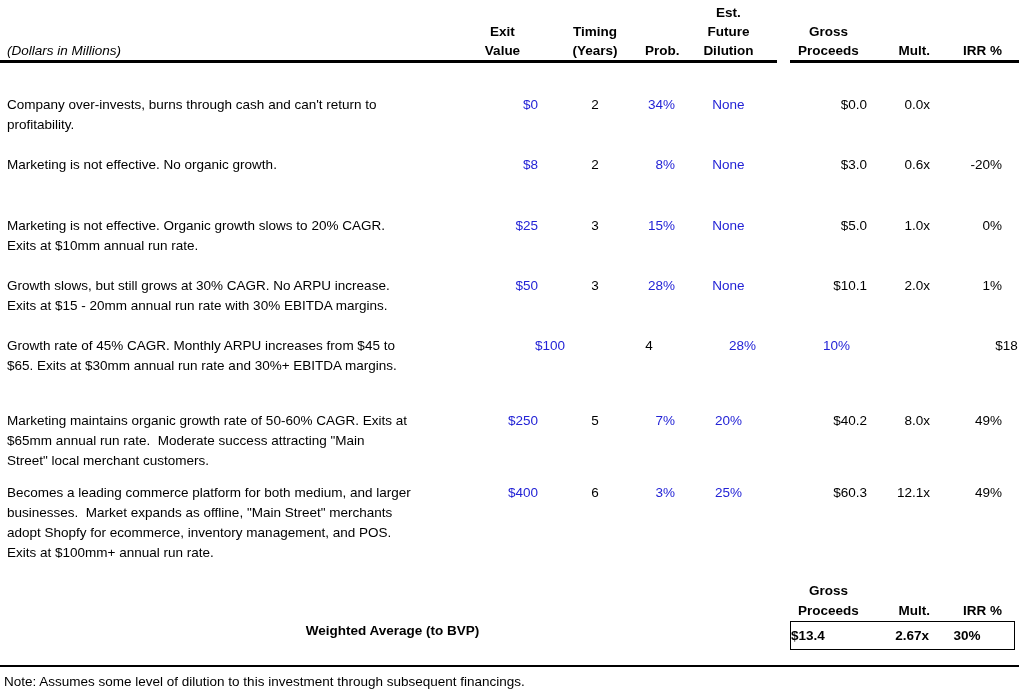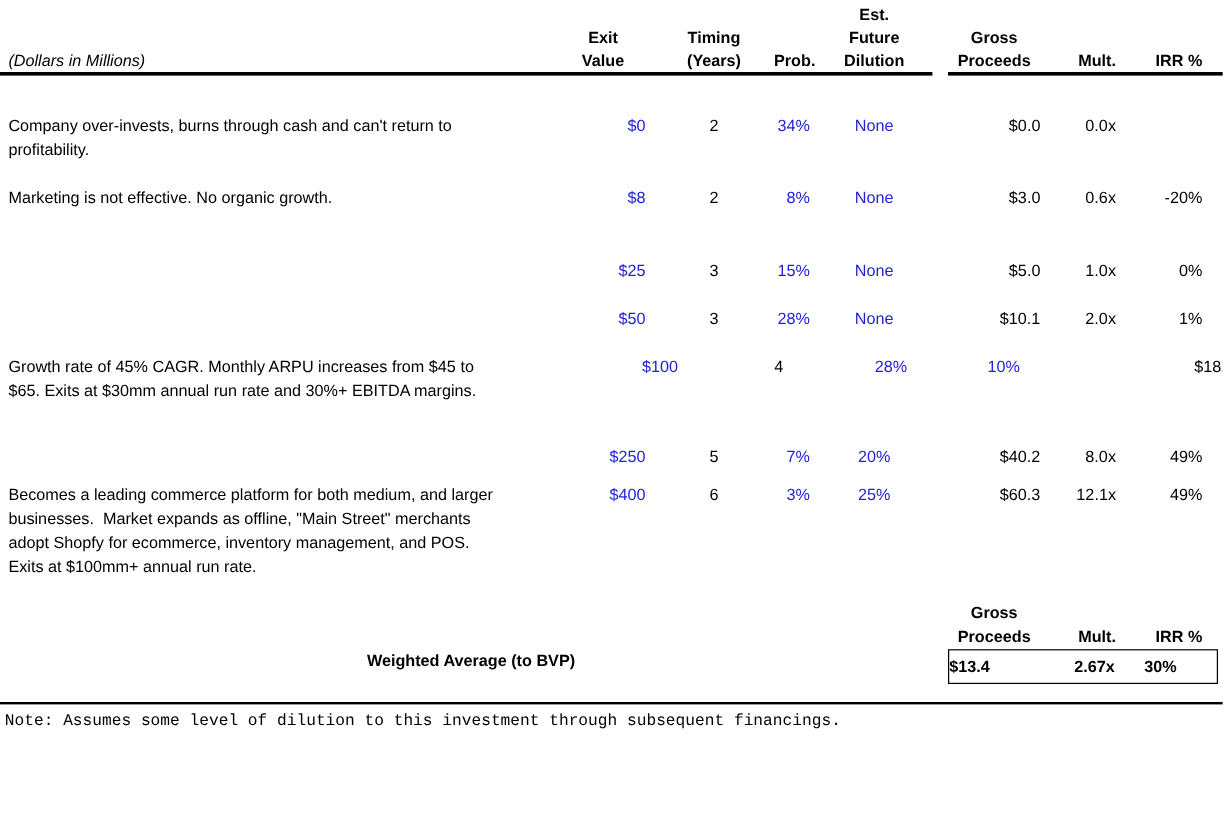--- a/index.html
+++ b/index.html
@@ -56,21 +56,21 @@
   .wavg-label { grid-column: 1 / 7; text-align: center; padding-right: 5px; line-height: 29px; }
   .wavg-box {
     grid-column: 7 / 10; border: 1.5px solid #000; margin-right: 4px;
     display: grid; grid-template-columns: 80px 62px 1fr; height: 29px; align-items: center;
   }
   .wavg-box .b-gross { text-align: left; padding-right: 3px; }
   .wavg-box .b-mult  { text-align: right; padding-right: 4px; }
   .wavg-box .b-irr   { text-align: center; padding-right: 13px; }
 
   .bottom-rule { margin-top: 15px; border-top: 2px solid #000; height: 2px; width: 1019px; }
-  .note { padding: 6px 0 0 4px; line-height: 18px; font-family: Liberation Mono, monospace; }
+  .note { padding: 6px 0 0 4px; line-height: 18px; }
 </style>
 </head>
 <body>
 
 <div class="sheet">
 
   <div class="header">
     <div class="grid">
       <div class="cell dilut">Est.</div>
     </div>
@@ -114,30 +114,34 @@
       <div class="cell exit blue">$8</div>
       <div class="cell timing">2</div>
       <div class="cell prob blue">8%</div>
       <div class="cell dilut blue">None</div>
       <div class="cell gross">$3.0</div>
       <div class="cell mult">0.6x</div>
       <div class="cell irr">-20%</div>
     </div>
 
     <div class="grid row">
+      <div class="cell desc">Marketing is not effective. Organic growth slows to 20% CAGR.
+Exits at $10mm annual run rate.</div>
       <div class="cell exit blue">$25</div>
       <div class="cell timing">3</div>
       <div class="cell prob blue">15%</div>
       <div class="cell dilut blue">None</div>
       <div class="cell gross">$5.0</div>
       <div class="cell mult">1.0x</div>
       <div class="cell irr">0%</div>
     </div>
 
     <div class="grid row">
+      <div class="cell desc">Growth slows, but still grows at 30% CAGR. No ARPU increase.
+Exits at $15 - 20mm annual run rate with 30% EBITDA margins.</div>
       <div class="cell exit blue">$50</div>
       <div class="cell timing">3</div>
       <div class="cell prob blue">28%</div>
       <div class="cell dilut blue">None</div>
       <div class="cell gross">$10.1</div>
       <div class="cell mult">2.0x</div>
       <div class="cell irr">1%</div>
     </div>
 
     <div class="grid row">
@@ -146,20 +150,23 @@
       <div class="cell exit blue">$100</div>
       <div class="cell timing">4</div>
       <div class="cell prob blue">28%</div>
       <div class="cell dilut blue">10%</div>
       <div class="cell gross">$18.1</div>
       <div class="cell mult">3.6x</div>
       <div class="cell irr">42%</div>
     </div>
 
     <div class="grid row">
+      <div class="cell desc">Marketing maintains organic growth rate of 50-60% CAGR. Exits at
+$65mm annual run rate.  Moderate success attracting "Main
+Street" local merchant customers.</div>
       <div class="cell exit blue">$250</div>
       <div class="cell timing">5</div>
       <div class="cell prob blue">7%</div>
       <div class="cell dilut blue">20%</div>
       <div class="cell gross">$40.2</div>
       <div class="cell mult">8.0x</div>
       <div class="cell irr">49%</div>
     </div>
 
     <div class="grid row">

